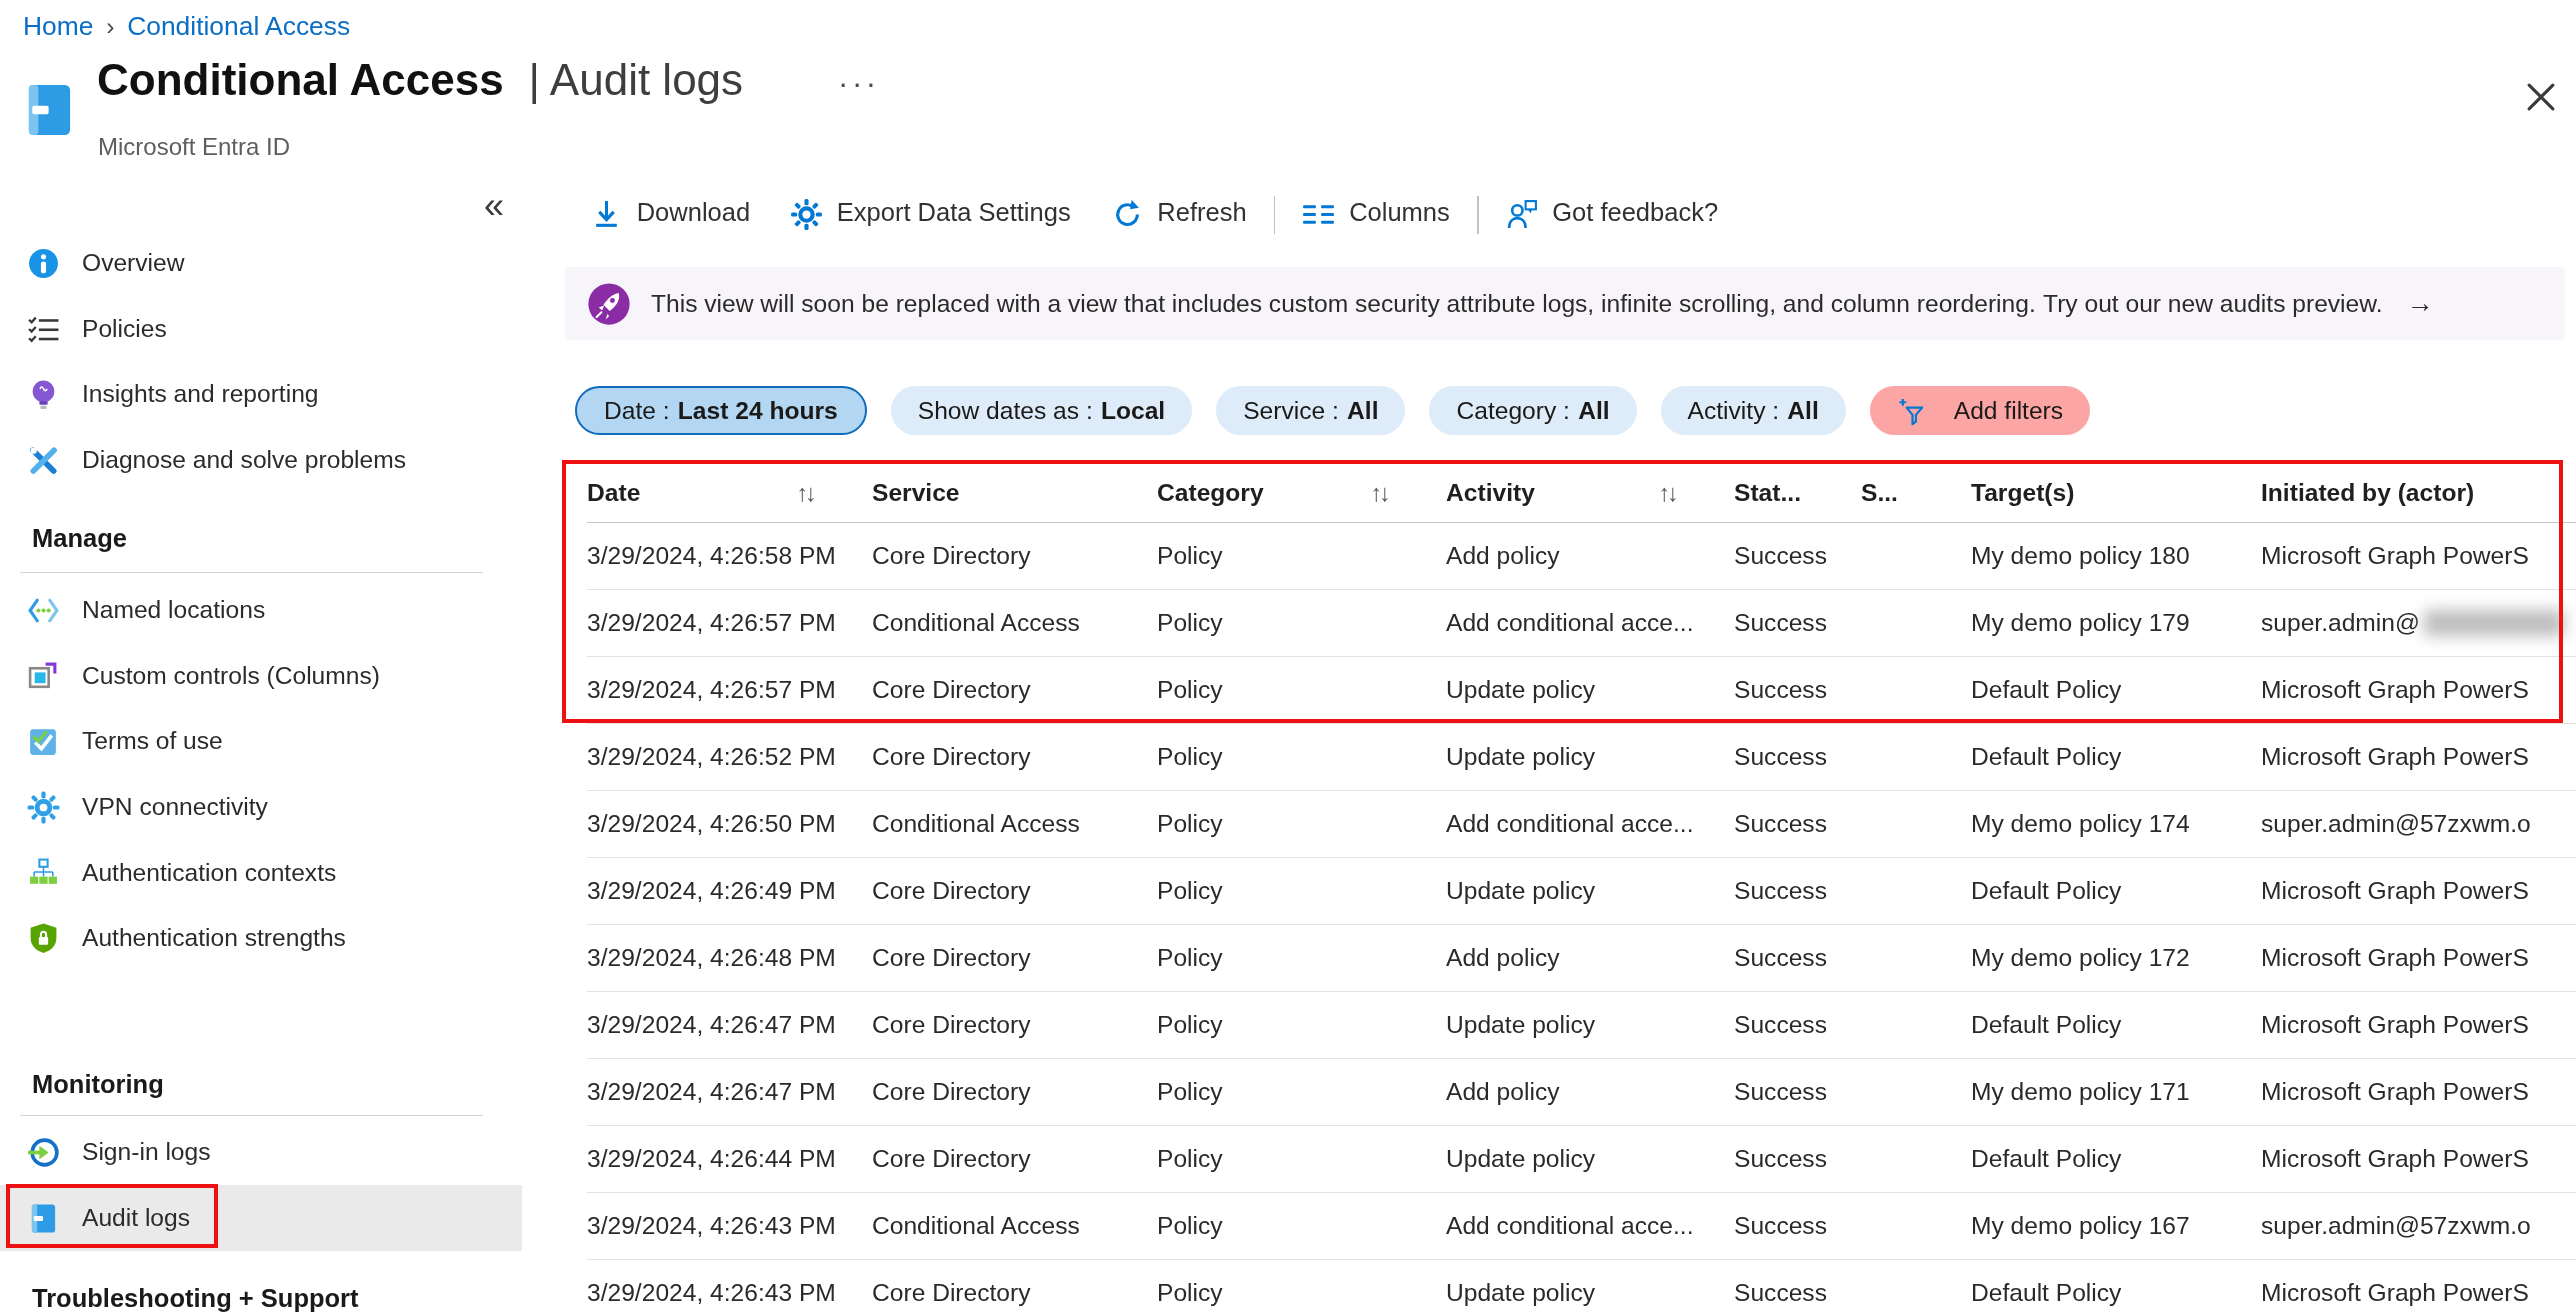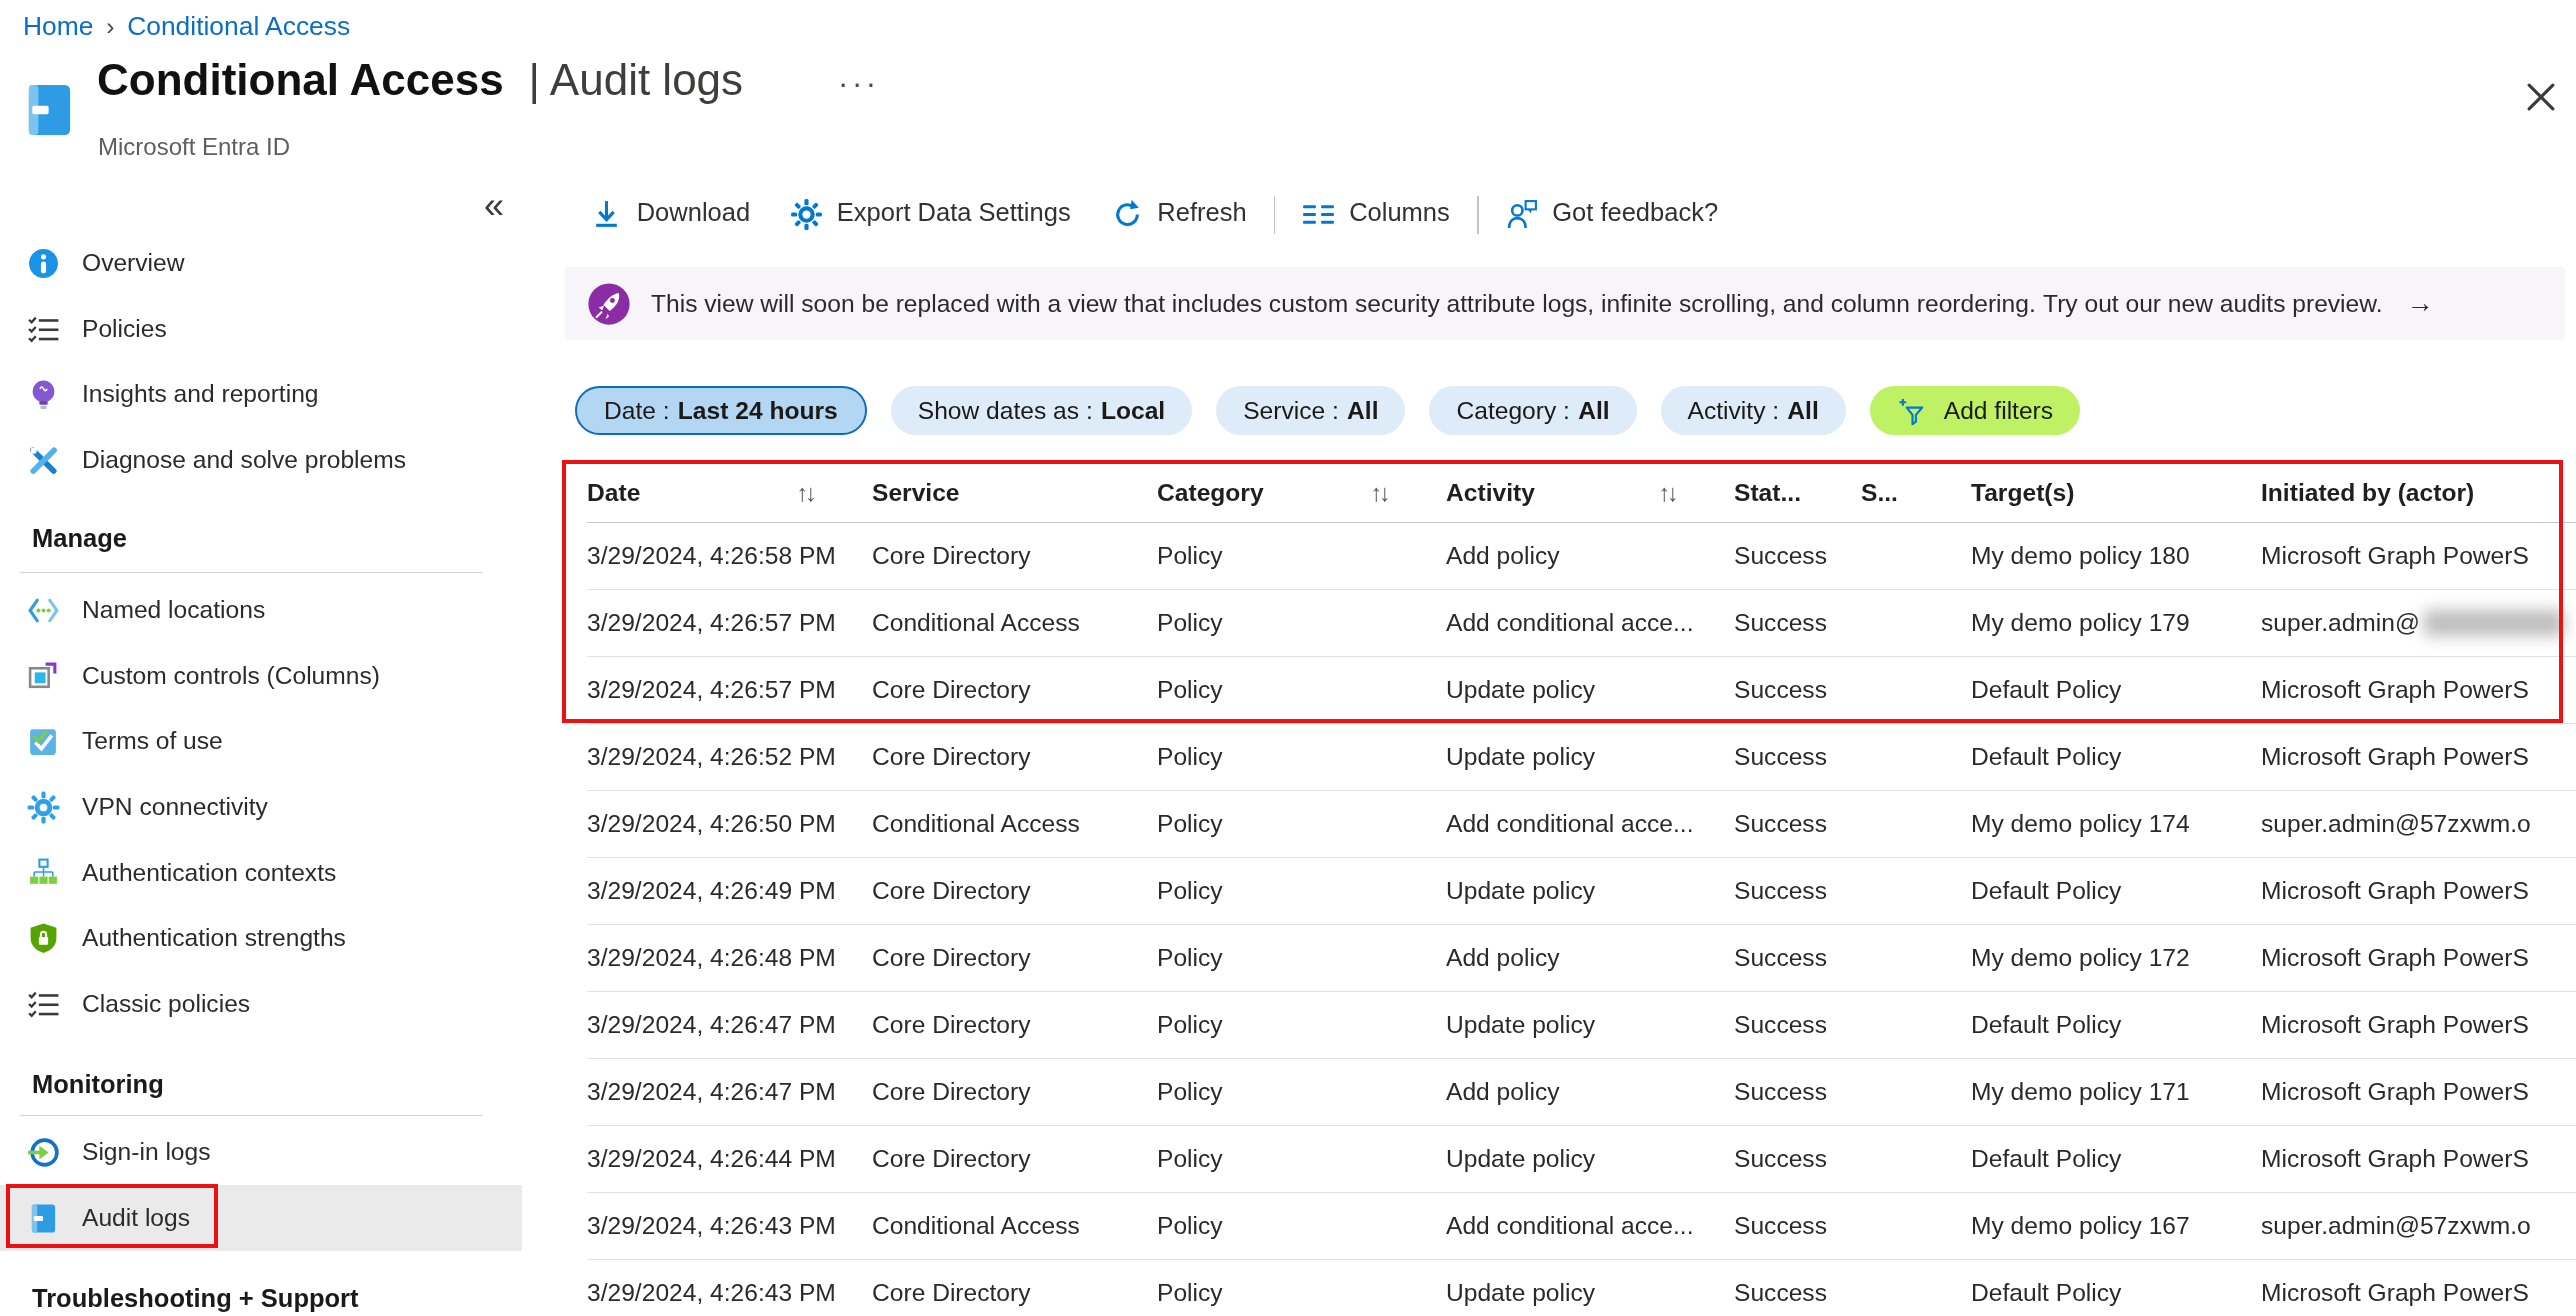--- a/index.html
+++ b/index.html
@@ -44,21 +44,21 @@
     display:flex;align-items:center;padding:0 22px;box-sizing:border-box;font-size:24.6px;color:#2b2a29;}
   .banner-ic{width:44px;height:44px;margin-right:20px;flex:0 0 44px;}
   .banner-link{cursor:pointer;margin-left:7.3px;}
   .banner-arrow{margin-left:24px;font-size:27px;cursor:pointer;}
   
   .pills{left:575px;top:386px;display:flex;align-items:center;gap:24px;}
   .pill{height:49px;border-radius:25.5px;background:#deecf9;display:flex;align-items:center;
     padding:4px 27px;font-size:24.6px;color:#1b1a19;cursor:pointer;white-space:nowrap;box-sizing:border-box;}
   .pill .pv{font-weight:700;margin-left:8.2px;}
   .pill.selected{background:#b3d7f2;border:2.7px solid #0f6cbd;}
-  .pill.addf{background:#bef264;gap:16px;}
+  .pill.addf{background:#fca5a5;gap:26px;}
   .pill.addf .fic{width:31px;height:31px;display:flex;}
   
   .table-wrap{left:587px;top:464px;width:1989px;}
   .tgrid{display:grid;grid-template-columns:285px 285px 289px 288px 127px 110px 290px 316px;}
   .thead{height:58px;border-bottom:0.9px solid #c8c6c4;font-weight:700;font-size:24.6px;color:#201f1e;}
   .hc{display:flex;align-items:center;overflow:hidden;white-space:nowrap;padding-right:12.7px;box-sizing:border-box;cursor:pointer;}
   .sort{margin-left:auto;margin-right:46px;color:#5a5856;font-size:24px;letter-spacing:-3.6px;font-weight:400;}
   .trow{height:66px;border-bottom:0.9px solid #e4e2e0;font-size:24.6px;color:#2b2a29;cursor:pointer;}
   .tcell{display:flex;align-items:center;overflow:hidden;white-space:nowrap;padding-right:12.7px;box-sizing:border-box;}
   .redact{display:inline-block;width:150px;height:25.5px;margin-left:3.6px;border-radius:2.7px;
@@ -219,37 +219,20 @@
   <div class="side-item" style="top:905px">
     <span class="sicon">
         <svg viewBox="0 0 64 64" width="33" height="33">
           <path d="M32 3 L57 11 V31 c0 17 -13 25 -25 29 C20 56 7 48 7 31 V11 Z" fill="#57a300"></path>
           <rect x="23" y="29" width="18" height="15" rx="2" fill="#fff"></rect>
           <path d="M27 29 v-5 a5 5 0 0 1 10 0 v5" stroke="#fff" stroke-width="4" fill="none"></path>
         </svg>
       </span>
     <span>Authentication strengths</span>
   </div>
-  <div class="side-item" style="top:971px">
-    <span class="sicon">
-        <svg viewBox="0 0 64 64" width="33" height="33">
-          <g stroke="#3b3a39" stroke-width="4.5" fill="none">
-            <path d="M4 13 l5 5 l8 -9"></path>
-            <path d="M4 31 l5 5 l8 -9"></path>
-            <path d="M4 49 l5 5 l8 -9"></path>
-          </g>
-          <g fill="#3b3a39">
-            <rect x="23" y="12" width="38" height="5"></rect>
-            <rect x="23" y="30" width="38" height="5"></rect>
-            <rect x="23" y="48" width="38" height="5"></rect>
-          </g>
-        </svg>
-      </span>
-    <span>Classic policies</span>
-  </div>
 
   <div class="side-head" style="top:1061px">Monitoring</div>
   <div class="side-div" style="top:1115px"></div>
 
   <div class="side-item" style="top:1119px">
     <span class="sicon">
         <svg viewBox="0 0 64 64" width="33" height="33">
           <circle cx="34" cy="32" r="24" fill="none" stroke="#1470c8" stroke-width="7"></circle>
           <path d="M2 32 h30" stroke="#7ccf3f" stroke-width="7"></path>
           <path d="M24 19 L42 32 L24 45 Z" fill="#7ccf3f"></path>

